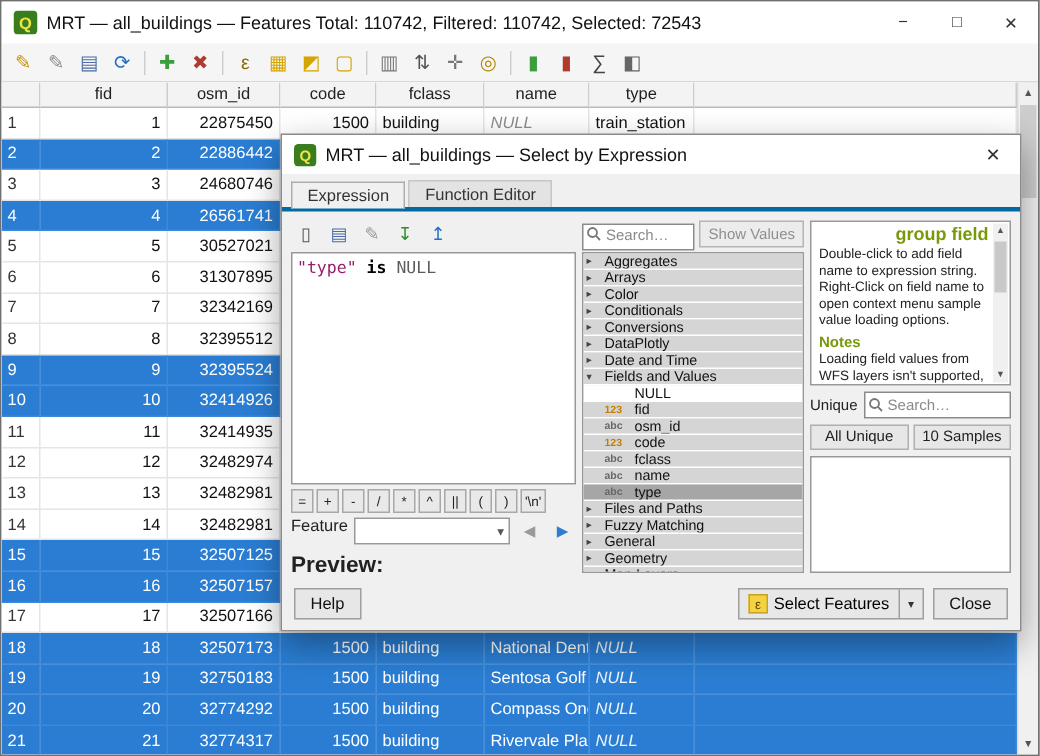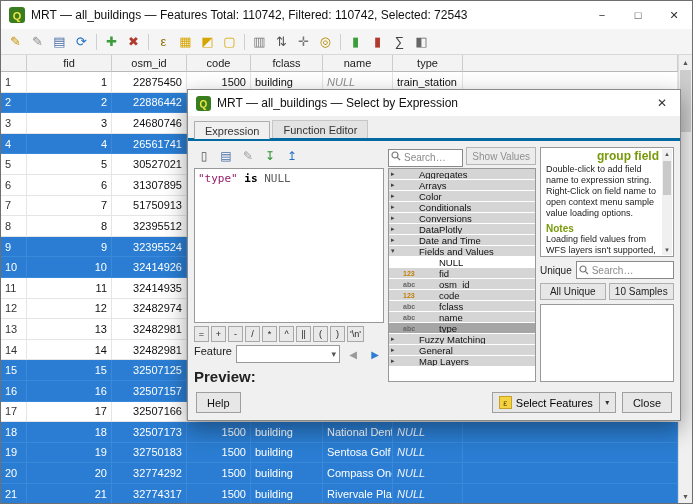--- a/index.html
+++ b/index.html
@@ -63,21 +63,21 @@
   .preview{font-size:15px;color:#222;height:14px;font-weight:bold;}
 
   .col-mid{width:148px;display:flex;flex-direction:column;gap:3px;min-height:0;}
   .search-row{display:flex;gap:3px;height:18px;}
   .search-wrap{position:relative;flex:1;}
   .search-wrap svg{position:absolute;left:3px;top:4px;}
   .search{width:100%;height:18px;border:1px solid #8a8a8a;background:#fff;font-size:10px;padding:0 3px 0 15px;font-family:"Liberation Sans",sans-serif;color:#333;}
   .search::placeholder{color:#8a8a8a;}
   .showvals{font-size:10px;padding:0 5px;border:1px solid #b5b5b5;background:#ececec;color:#8f8f8f;display:flex;align-items:center;}
   .tree{flex:1;background:#fff;border:1px solid #989898;overflow:hidden;font-size:9.5px;}
-  .tg,.tf{height:11px;display:flex;align-items:center;gap:20px;padding:0 2px;background:#d5d5d5;border-bottom:1px solid #fff;color:#111;white-space:nowrap;overflow:hidden;}
+  .tg,.tf{height:11px;display:flex;align-items:center;gap:4px;padding:0 2px;background:#d5d5d5;border-bottom:1px solid #fff;color:#111;white-space:nowrap;overflow:hidden;}
   .tg .arrow{width:8px;font-size:7px;color:#444;}
   .tf{padding-left:14px;}
   .tf.fnull{background:#fff;}
   .tf.fsel{background:#a6a6a6;}
   .ticon{width:16px;font-size:7px;font-weight:bold;}
   .ticon.t123{color:#c07f00;}
   .ticon.tabc{color:#666;}
 
   .col-right{flex:1;display:flex;flex-direction:column;gap:4px;min-height:0;}
   .help-box{height:110px;background:#fff;border:1px solid #989898;padding:3px 14px 3px 5px;position:relative;overflow:hidden;font-size:9px;color:#222;line-height:11px;}
@@ -211,21 +211,21 @@
           <div class="td r">31307895</div>
           <div class="td r"></div>
           <div class="td"></div>
           <div class="td"></div>
           <div class="td"></div>
           <div class="td"></div>
         </div>
         <div class="trow">
           <div class="td rn">7</div>
           <div class="td r">7</div>
-          <div class="td r">51750913</div>
+          <div class="td r">32342169</div>
           <div class="td r"></div>
           <div class="td"></div>
           <div class="td"></div>
           <div class="td"></div>
           <div class="td"></div>
         </div>
         <div class="trow">
           <div class="td rn">8</div>
           <div class="td r">8</div>
           <div class="td r">32395512</div>
@@ -490,25 +490,33 @@
             <div class="tf">
               <div class="ticon tabc">abc</div>
               <div class="flabel">name</div>
             </div>
             <div class="tf fsel">
               <div class="ticon tabc">abc</div>
               <div class="flabel">type</div>
             </div>
             <div class="tg">
               <div class="arrow">▸</div>
+              <div class="glabel">Files and Paths</div>
+            </div>
+            <div class="tg">
+              <div class="arrow">▸</div>
               <div class="glabel">Fuzzy Matching</div>
             </div>
             <div class="tg">
               <div class="arrow">▸</div>
               <div class="glabel">General</div>
+            </div>
+            <div class="tg">
+              <div class="arrow">▸</div>
+              <div class="glabel">Geometry</div>
             </div>
             <div class="tg">
               <div class="arrow">▸</div>
               <div class="glabel">Map Layers</div>
             </div>
           </div>
       </div>
 
       <div class="col-right">
         <div class="help-box">

